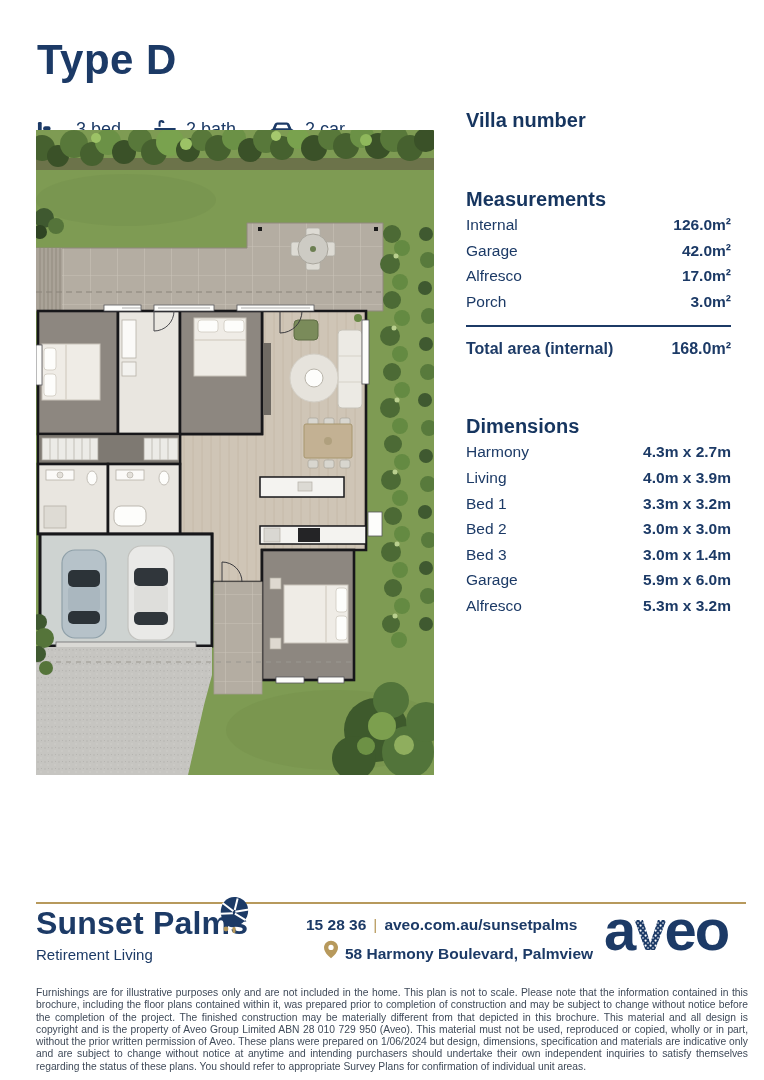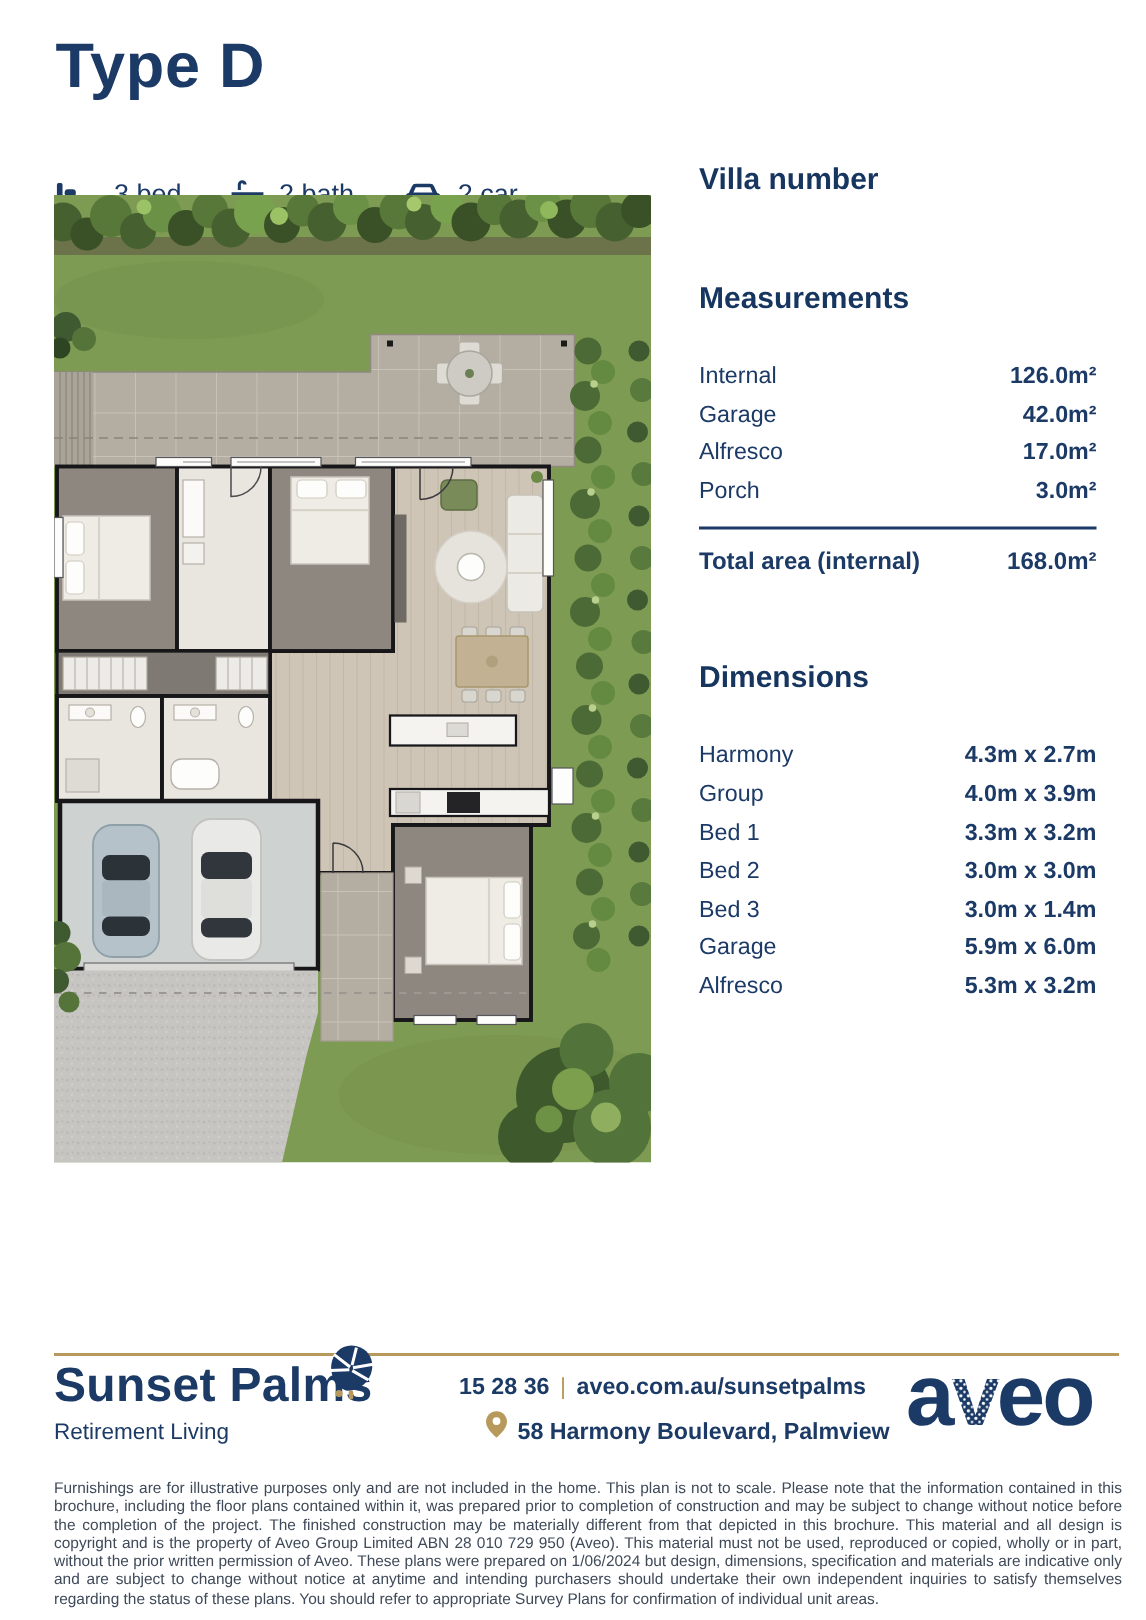--- a/index.html
+++ b/index.html
@@ -1,31 +1,31 @@
 <!DOCTYPE html>
 <html><head>
 <meta charset="utf-8">
 <style>
   html,body{margin:0;padding:0;background:#fff;}
   .page{position:relative;width:764px;height:1080px;background:#fff;overflow:hidden;
         font-family:"Liberation Sans",sans-serif;color:#1c3a66;}
-  .title{position:absolute;left:37px;top:20px;margin:0;font-size:42px;font-weight:600;
+  .title{position:absolute;left:37px;top:36px;margin:0;font-size:42px;font-weight:600;
          color:#1c3a66;letter-spacing:.5px;}
   .features{position:absolute;left:37px;top:90px;display:flex;gap:32px;align-items:center;
             font-size:18px;color:#1c3a66;margin-top:28px;}
   .feature{display:flex;gap:9px;align-items:center;}
   .feature svg{display:block;}
   .floorplan{position:absolute;left:36px;top:130px;width:398px;height:645px;}
   
   .specs{position:absolute;left:466px;top:109px;width:265px;}
   .spec-heading{margin:0;font-size:20px;font-weight:700;color:#16355f;}
   .villa-number{margin-top:19px;font-size:15px;}
   .sec-measure{margin-top:56px;}
   .sec-dims{margin-top:57px;}
-  .rows{margin-top:31px;}
+  .rows{margin-top:5px;}
   .row{display:flex;justify-content:space-between;align-items:baseline;height:25.6px;
        font-size:15.5px;}
   .row .lbl{font-weight:400;}
   .row .val{font-weight:700;}
   .divider{border:0;border-top:2px solid #1c3a66;margin:7px 0 0 0;}
   .total-row{display:flex;justify-content:space-between;margin-top:13px;font-size:16px;
              font-weight:700;}
   
   .footer-rule{position:absolute;left:36px;top:894px;width:710px;height:2px;
                background:#b7995c;border:0;}
@@ -410,21 +410,21 @@
     </section>
 
     <section class="sec-dims">
       <h2 class="spec-heading">Dimensions</h2>
       <div class="rows">
         <div class="row">
           <span class="lbl">Harmony</span>
           <span class="val">4.3m x 2.7m</span>
         </div>
         <div class="row">
-          <span class="lbl">Group</span>
+          <span class="lbl">Living</span>
           <span class="val">4.0m x 3.9m</span>
         </div>
         <div class="row">
           <span class="lbl">Bed 1</span>
           <span class="val">3.3m x 3.2m</span>
         </div>
         <div class="row">
           <span class="lbl">Bed 2</span>
           <span class="val">3.0m x 3.0m</span>
         </div>

